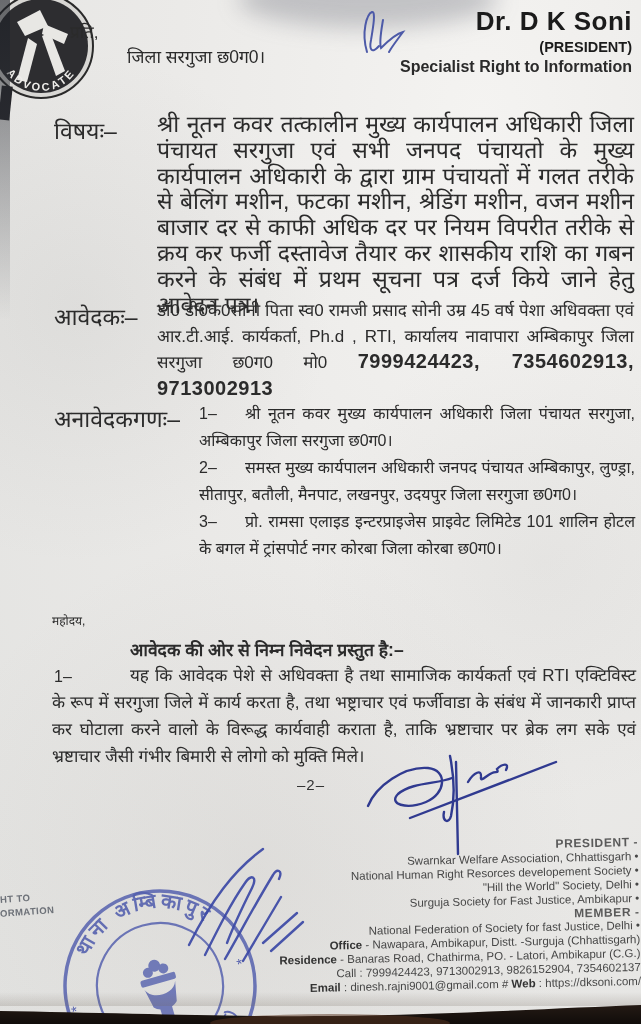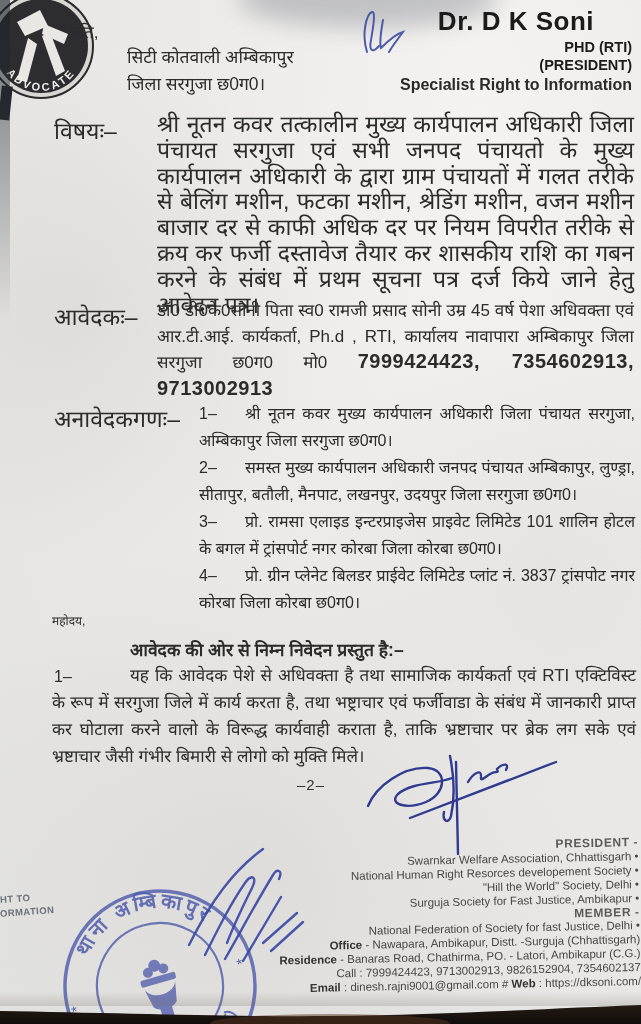--- a/index.html
+++ b/index.html
@@ -19,21 +19,21 @@
     background:linear-gradient(to bottom, rgba(28,31,38,.62), rgba(55,58,66,.32) 55%, rgba(90,92,98,0) 100%);}
   .top-shadow{position:absolute;left:238px;top:-30px;width:260px;height:58px;border-radius:50%;
     background:rgba(95,100,112,.32);filter:blur(11px);}
   
   .logo-wrap{position:absolute;left:-16px;top:-8px;width:118px;height:118px;}
   .logo-bar{position:absolute;left:0;top:86px;width:11px;height:34px;background:#26262a;transform:rotate(6deg);}
   
   .prati{position:absolute;left:70px;top:20px;font-size:17px;}
   .recipient{position:absolute;left:127px;top:44px;font-size:17.5px;line-height:27px;}
   .hdr{position:absolute;top:6px;right:9px;text-align:right;color:#1b1b1b;}
-  .hdr-name{font-size:26px;font-weight:bold;letter-spacing:.5px;text-align:center;}
+  .hdr-name{font-size:26px;font-weight:bold;letter-spacing:.5px;}
   .hdr-sub{font-size:14.5px;font-weight:bold;margin-top:2px;}
   .hdr-tag{font-size:16px;font-weight:bold;margin-top:3px;color:#2a2a2a;}
   .penmark{position:absolute;left:345px;top:2px;width:80px;height:62px;}
   
   .sec-label{position:absolute;left:54px;font-size:23px;}
   .subject-label{top:114px;}
   .subject-para{position:absolute;left:157px;top:112px;width:477px;text-align:justify;font-size:23px;line-height:25.8px;}
   .applicant-label{top:300px;}
   .applicant-para{position:absolute;left:157px;top:298px;width:477px;text-align:justify;font-size:17px;line-height:25.5px;}
   .phones{font-weight:bold;letter-spacing:.5px;font-size:20px;}
@@ -90,28 +90,26 @@
 
   <svg class="penmark" viewBox="0 0 80 62">
     <g stroke="#4d5aa8" stroke-width="2" fill="none" stroke-linecap="round">
       <path d="M22,50 C16,30 22,12 27,10 C31,9 28,26 26,38 C24,48 27,52 34,44"></path>
       <path d="M38,18 C36,30 34,40 36,46 C42,40 50,32 58,30 C52,38 46,46 44,50"></path>
     </g>
   </svg>
 
   <div class="hdr">
     <div class="hdr-name">Dr. D K Soni</div>
-    <div class="hdr-sub">PHD (RTI)</div>
     <div class="hdr-sub">(PRESIDENT)</div>
     <div class="hdr-tag">Specialist Right to Information</div>
   </div>
 
   <div class="prati">प्रति,</div>
   <div class="recipient">
-    <div>सिटी कोतवाली अम्बिकापुर</div>
     <div>जिला सरगुजा छ0ग0।</div>
   </div>
 
   <div class="sec-label subject-label">विषयः–</div>
   <div class="subject-para">श्री नूतन कवर तत्कालीन मुख्य कार्यपालन अधिकारी जिला पंचायत सरगुजा एवं सभी जनपद पंचायतो के मुख्य कार्यपालन अधिकारी के द्वारा ग्राम पंचायतों में गलत तरीके से बेलिंग मशीन, फटका मशीन, श्रेडिंग मशीन, वजन मशीन बाजार दर से काफी अधिक दर पर नियम विपरीत तरीके से क्रय कर फर्जी दस्तावेज तैयार कर शासकीय राशि का गबन करने के संबंध में प्रथम सूचना पत्र दर्ज किये जाने हेतु आवेदन पत्र।</div>
 
   <div class="sec-label applicant-label">आवेदकः–</div>
   <div class="applicant-para">
     <span>डॉ0 डी0के0सोनी पिता स्व0 रामजी प्रसाद सोनी उम्र 45 वर्ष पेशा अधिवक्ता एवं आर.टी.आई. कार्यकर्ता, Ph.d , RTI, कार्यालय नावापारा अम्बिकापुर जिला सरगुजा छ0ग0 मो0 </span>
     <span class="phones">7999424423, 7354602913, 9713002913</span>
@@ -120,23 +118,20 @@
   <div class="sec-label resp-label">अनावेदकगणः–</div>
   <div class="resp-items">
     <div>
       <span class="resp-num">1–</span><span>श्री नूतन कवर मुख्य कार्यपालन अधिकारी जिला पंचायत सरगुजा, अम्बिकापुर जिला सरगुजा छ0ग0।</span>
     </div>
     <div>
       <span class="resp-num">2–</span><span>समस्त मुख्य कार्यपालन अधिकारी जनपद पंचायत अम्बिकापुर, लुण्ड्रा, सीतापुर, बतौली, मैनपाट, लखनपुर, उदयपुर जिला सरगुजा छ0ग0।</span>
     </div>
     <div>
       <span class="resp-num">3–</span><span>प्रो. रामसा एलाइड इन्टरप्राइजेस प्राइवेट लिमिटेड 101 शालिन होटल के बगल में ट्रांसपोर्ट नगर कोरबा जिला कोरबा छ0ग0।</span>
-    </div>
-    <div>
-      <span class="resp-num">4–</span><span>प्रो. ग्रीन प्लेनेट बिलडर प्राईवेट लिमिटेड प्लांट नं. 3837 ट्रांसपोट नगर कोरबा जिला कोरबा छ0ग0।</span>
     </div>
   </div>
 
   <div class="mahoday">महोदय,</div>
   <div class="intro">आवेदक की ओर से निम्न निवेदन प्रस्तुत है:–</div>
   <div class="para1">
     <span class="pnum">1–</span><span>यह कि आवेदक पेशे से अधिवक्ता है तथा सामाजिक कार्यकर्ता एवं RTI एक्टिविस्ट के रूप में सरगुजा जिले में कार्य करता है, तथा भष्ट्राचार एवं फर्जीवाडा के संबंध में जानकारी प्राप्त कर घोटाला करने वालो के विरूद्ध कार्यवाही कराता है, ताकि भ्रष्टाचार पर ब्रेक लग सके एवं भ्रष्टाचार जैसी गंभीर बिमारी से लोगो को मुक्ति मिले।</span>
   </div>
 
   <div class="page-num">–2–</div>

